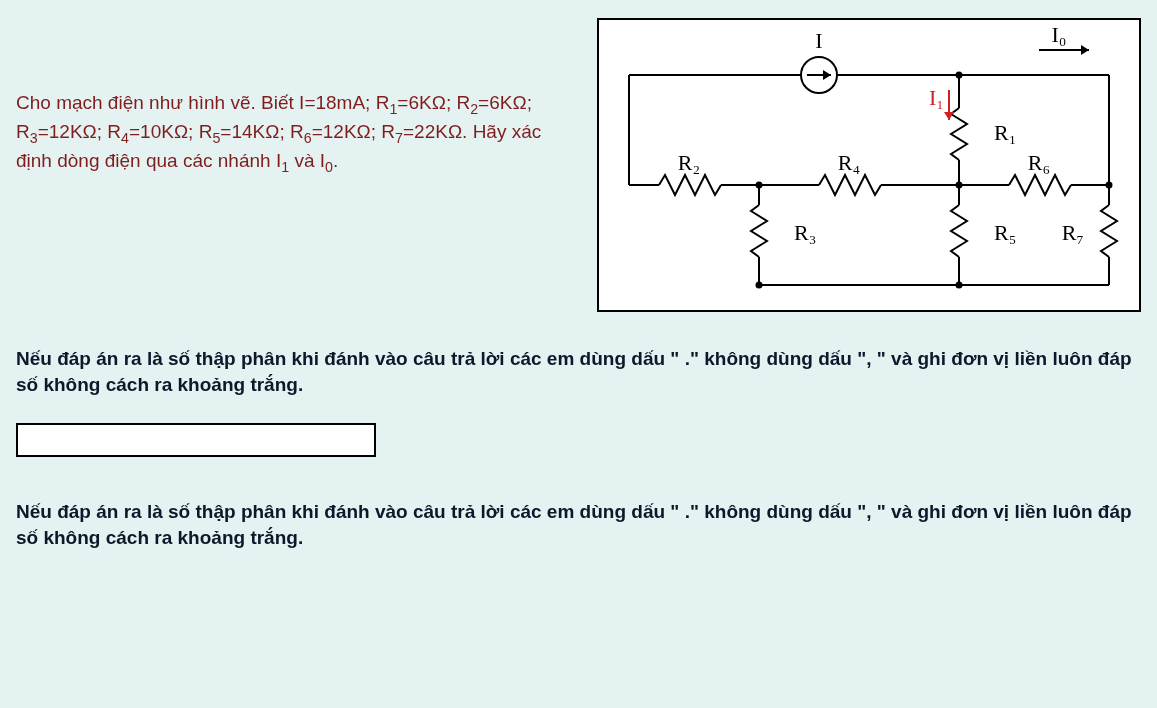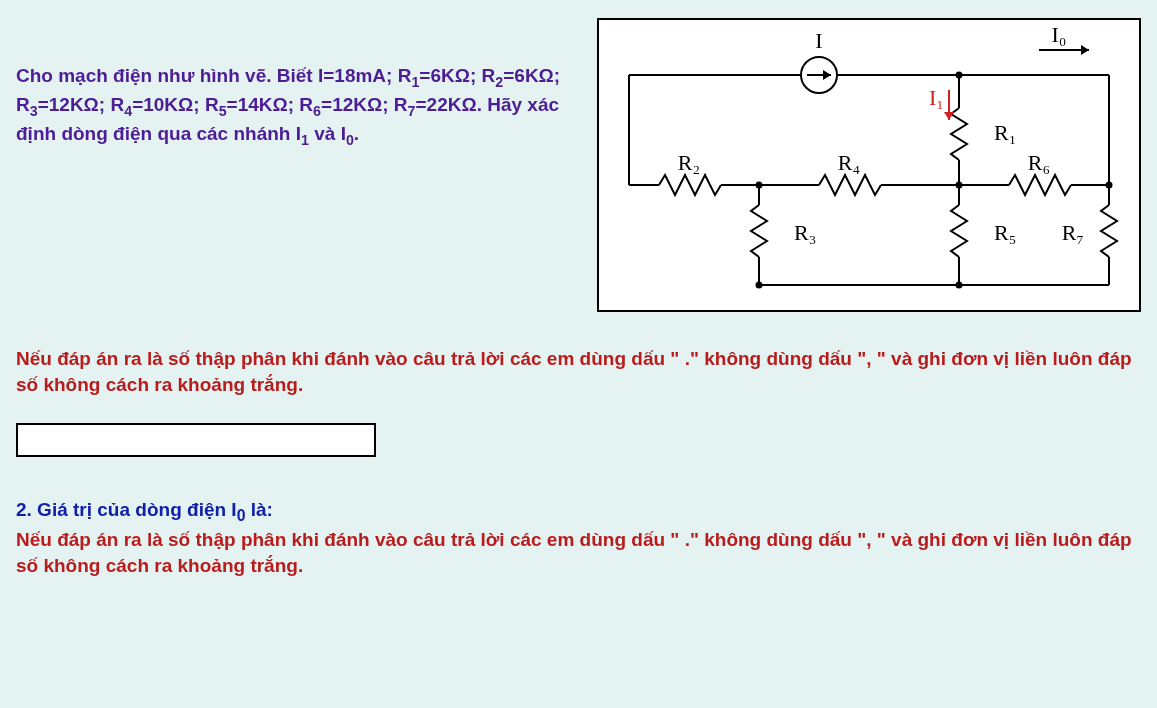--- a/index.html
+++ b/index.html
@@ -18,24 +18,24 @@
     height: 708px;
     padding: 8px 16px;
     box-sizing: border-box;
   }
   .top-row {
     display: flex;
     align-items: flex-start;
     gap: 10px;
   }
   .problem-text {
-    color: #4c1d95;
-    font-weight: bold;
+    color: #7f1d1d;
+    font-weight: normal;
     max-width: 560px;
-    margin-top: 55px;
+    margin-top: 82px;
     line-height: 1.35;
   }
   .problem-text sub { font-size: 0.75em; }
   .circuit-box {
     background: #fff;
     border: 2px solid #000;
     width: 540px;
     height: 290px;
     position: relative;
     margin-left: auto;
@@ -53,21 +53,21 @@
     color: #d82020;
     font-weight: bold;
     margin-bottom: 14px;
   }
   .q-prompt {
     color: #1020a8;
     font-weight: bold;
     margin-bottom: 2px;
   }
   .q-hint {
-    color: #b91c1c;
+    color: #0f172a;
     font-weight: bold;
     line-height: 1.35;
     margin-bottom: 26px;
   }
   .answer-input {
     width: 360px;
     height: 34px;
     border: 2px solid #000;
     box-sizing: border-box;
     padding: 0 6px;
@@ -157,17 +157,16 @@
       </svg>
     </div>
   </div>
 
   <div class="solution-section">
 
     <div class="q-hint">Nếu đáp án ra là số thập phân khi đánh vào câu trả lời các em dùng dấu " ." không dùng dấu  ", " và ghi đơn vị liền luôn đáp số không cách ra khoảng trắng.</div>
 
     <input type="text" class="answer-input" value="" style="">
 
-    <div class="q-prompt">2. Giá trị  của dòng điện I<sub>0</sub> là:</div>
     <div class="q-hint">Nếu đáp án ra là số thập phân khi đánh vào câu trả lời các em dùng dấu " ." không dùng dấu  ", " và ghi đơn vị liền luôn đáp số không cách ra khoảng trắng.</div>
   </div>
 
 </div>
 
 </body></html>

